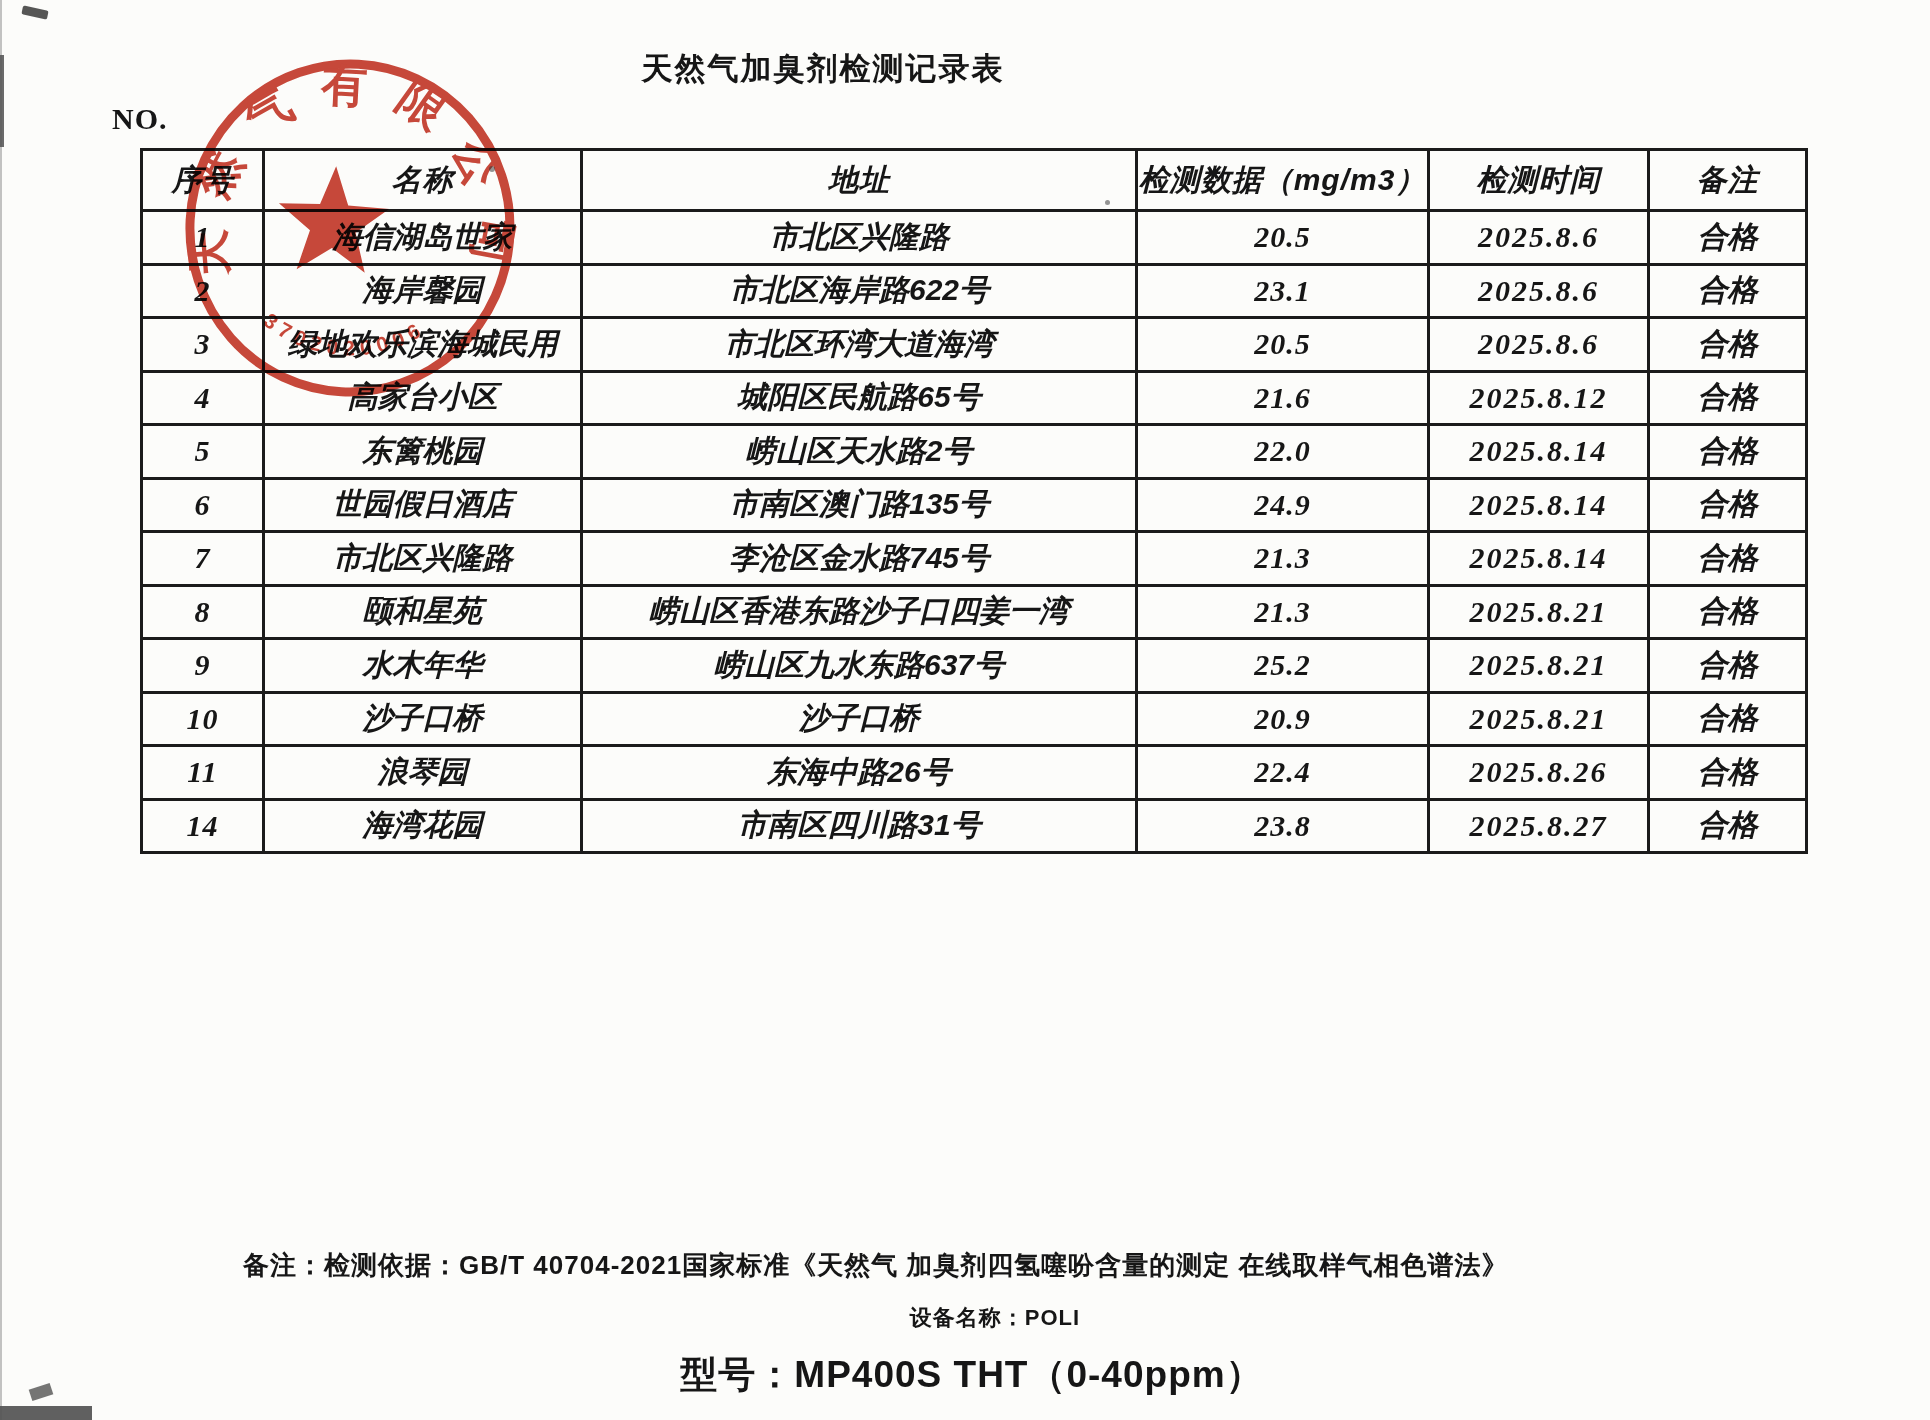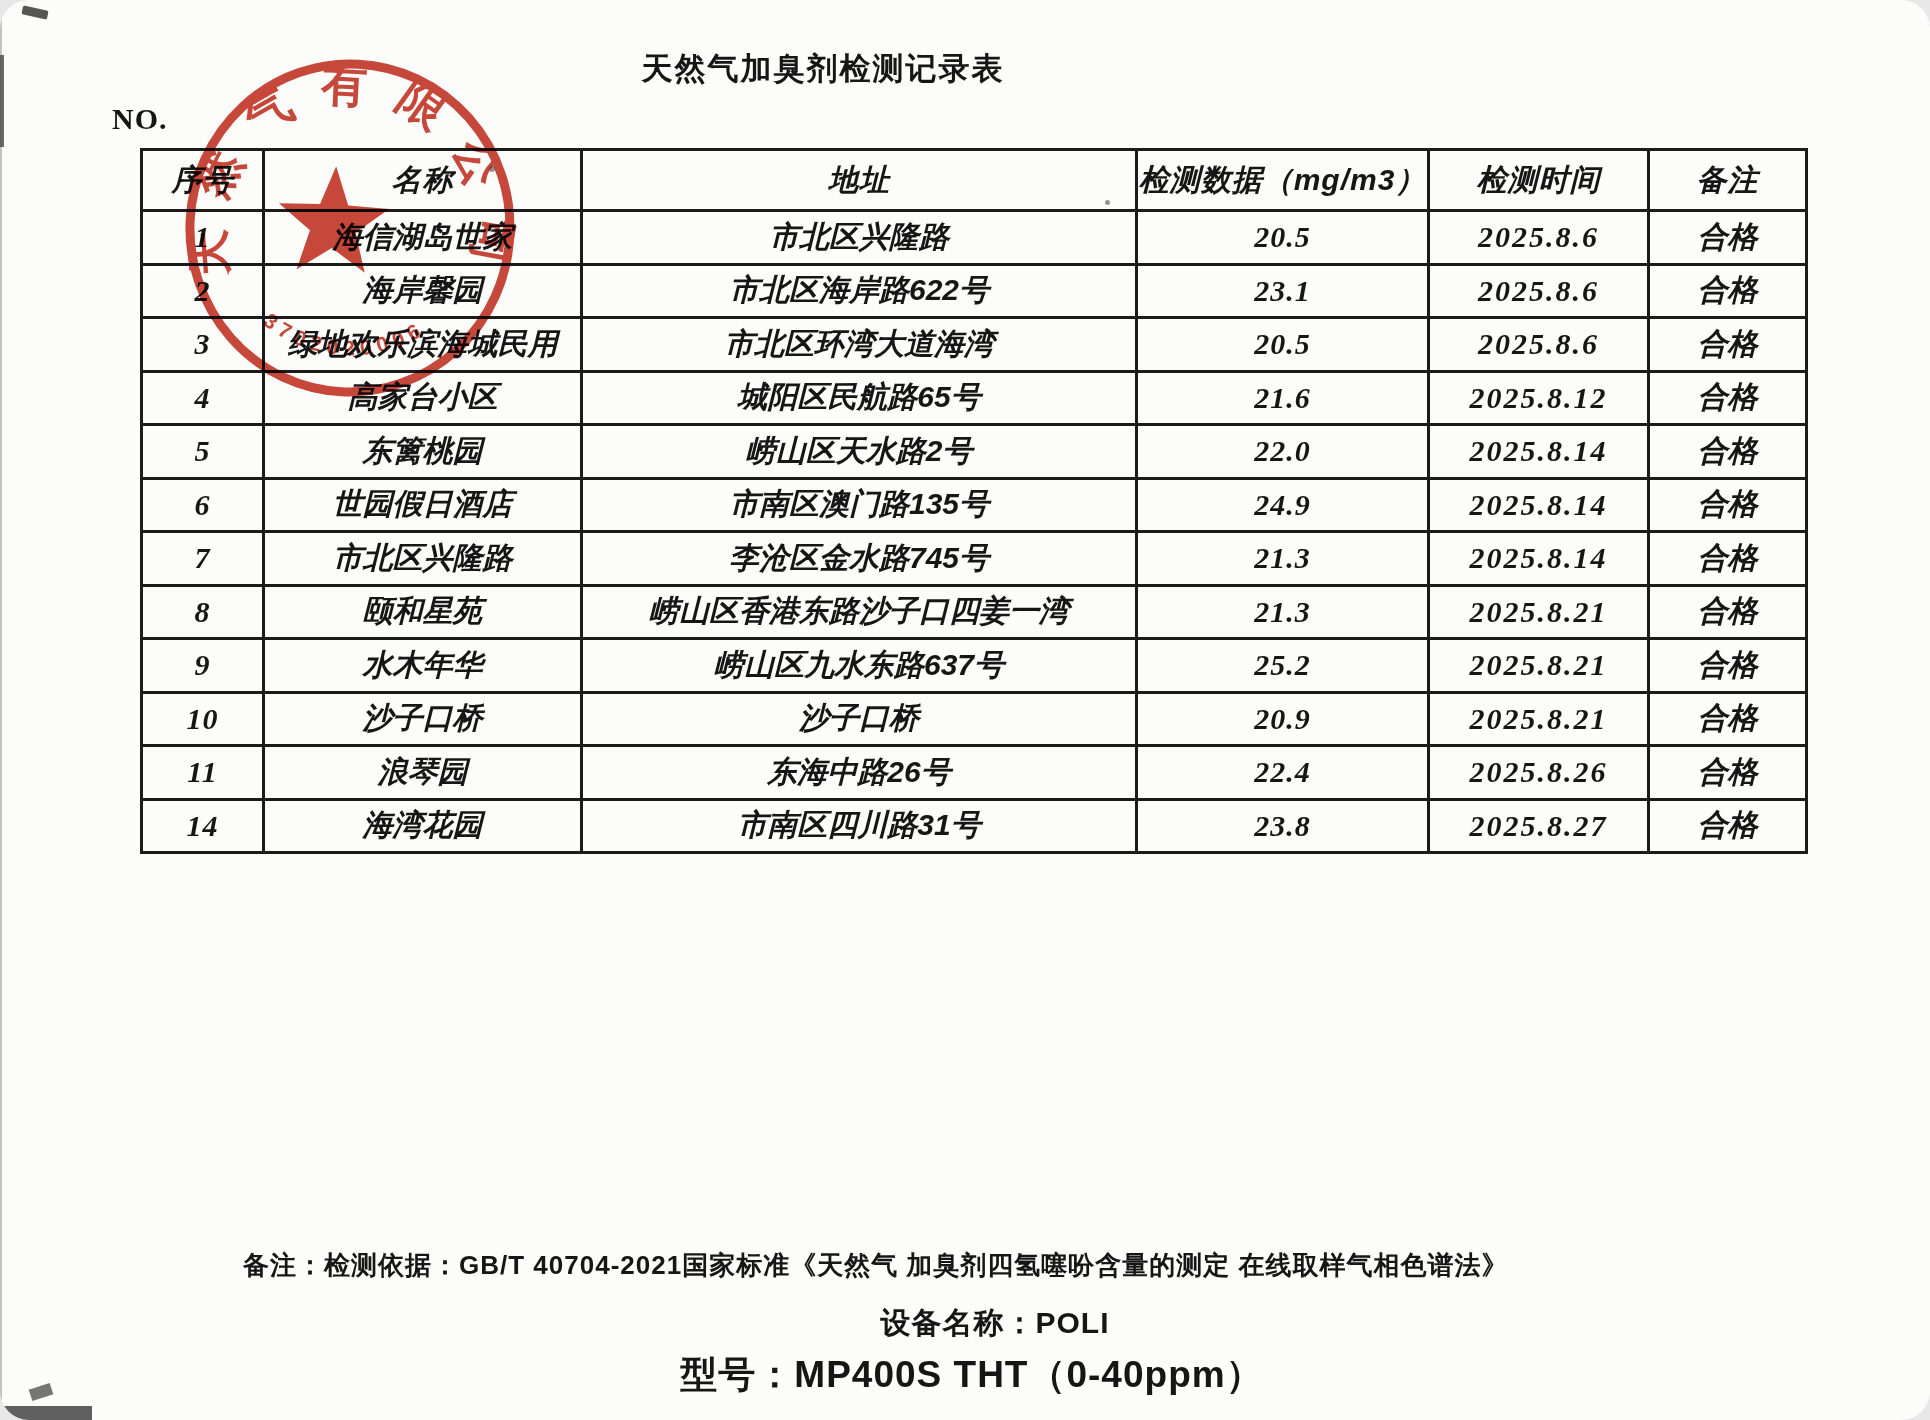--- a/index.html
+++ b/index.html
@@ -1,21 +1,20 @@
 <!DOCTYPE html>
 <html><head>
 <meta charset="utf-8">
 <style>
   html,body { margin:0; padding:0; background:#e8e8e8; }
   .page {
     position:relative; width:1930px; height:1420px;
     background:#fcfcfa; overflow:hidden;
     font-family:"Liberation Sans","DejaVu Sans",sans-serif;
     color:#161616;
-    border-radius:29px;
   }
   .title {
     position:absolute; left:823px; top:48px; transform:translateX(-50%);
     font-size:31px; font-weight:700; letter-spacing:2px; white-space:nowrap;
   }
   .no-label {
     position:absolute; left:112px; top:102px;
     font-family:"Liberation Serif","DejaVu Serif",serif;
     font-size:30px; font-weight:700; letter-spacing:1px;text-align:center;
   }
@@ -33,21 +32,21 @@
     font-family:"Liberation Serif","DejaVu Serif",serif;
     font-weight:600; letter-spacing:1px;
   }
   td.date { font-family:"Liberation Serif","DejaVu Serif",serif; font-weight:600; letter-spacing:2px; }
   .note1 {
     position:absolute; left:243px; top:1248px;
     font-size:26px; font-weight:700; letter-spacing:1px; white-space:nowrap;
   }
   .note2 {
     position:absolute; left:995px; top:1303px; transform:translateX(-50%);
-    font-size:30px; font-weight:700; letter-spacing:1px; white-space:nowrap;
+    font-size:22px; font-weight:700; letter-spacing:1px; white-space:nowrap;
   }
   .note3 {
     position:absolute; left:972px; top:1350px; transform:translateX(-50%);
     font-size:37px; font-weight:700; letter-spacing:1px; white-space:nowrap;
   }
   .stamp {
     position:absolute; left:178px; top:52px; width:345px; height:350px;
     mix-blend-mode:multiply; opacity:.88; transform:rotate(3deg);
     pointer-events:none;
   }

